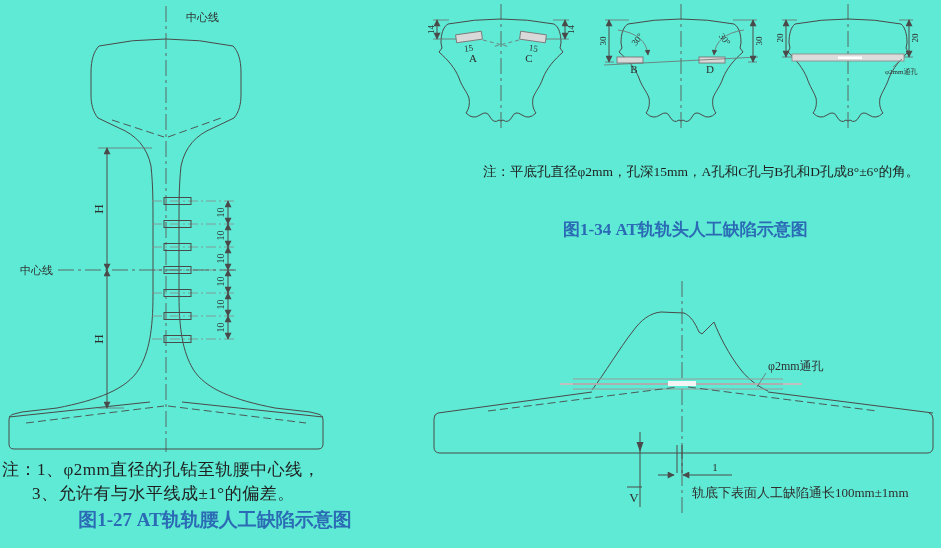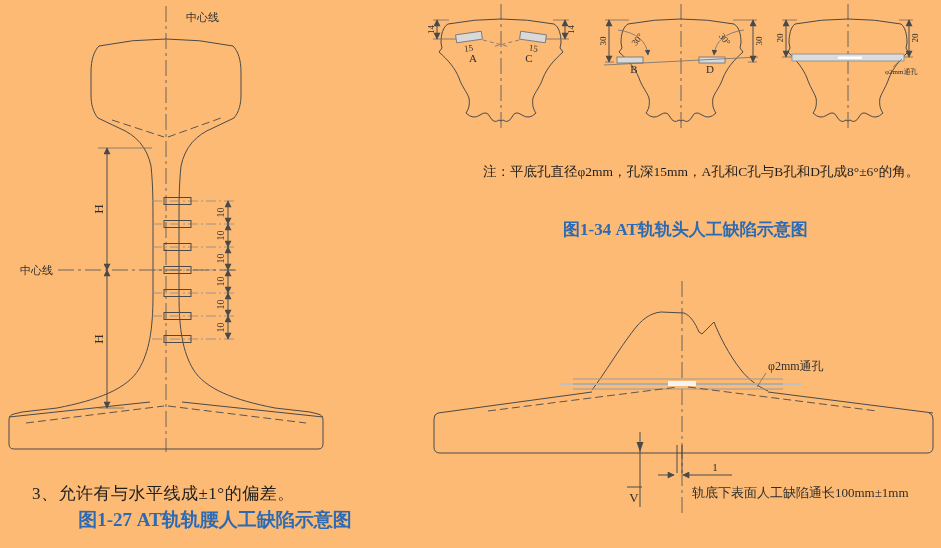--- a/index.html
+++ b/index.html
@@ -1,16 +1,16 @@
 <!DOCTYPE html>
 <html><head>
 <meta charset="utf-8">
 <style>
   html,body{margin:0;padding:0;background:#fff;}
-  .page{position:relative;width:941px;height:548px;background:#fdba74;overflow:hidden;
+  .page{position:relative;width:941px;height:548px;background:#5eead4;overflow:hidden;
         font-family:"Liberation Serif",serif;}
   .page svg{position:absolute;left:0;top:0;}
   .ln{stroke:#4a4a4a;fill:none;stroke-width:1;}
   .thin{stroke-width:.8;stroke:#6f6f6f;}
   .cl{stroke-dasharray:16 4 3 4;stroke-width:.9;stroke:#5a5a5a;}
   .dash{stroke-dasharray:8 4;stroke-width:.9;}
   .holedash{stroke:#8a8a8a;stroke-width:.8;stroke-dasharray:10 3 2 3;}
   .leaddash{stroke:#6f6f6f;stroke-width:.8;stroke-dasharray:4 3;}
   svg text{fill:#2e2e2e;font-family:"Liberation Serif",serif;}
   .t5{font-size:7px;} .t9{font-size:9px;} .t10{font-size:10px;}
@@ -193,19 +193,20 @@
       <line class="ln" x1="627" y1="487" x2="642" y2="487"></line>
       <text class="t13" text-anchor="middle" x="634" y="502">V</text>
       <line class="ln" x1="658" y1="475" x2="674" y2="475" marker-end="url(#arr)"></line>
       <line class="ln" x1="683" y1="475" x2="732" y2="475" marker-start="url(#arr)"></line>
       <text class="t11" text-anchor="middle" x="715" y="471">1</text>
       <text class="t13" x="692" y="497">轨底下表面人工缺陷通长100mm±1mm</text>
     </g>
   </g>
 </svg>
 
+  <div class="txt note-web" style="left:2px;top:458px;">注：1、φ2mm直径的孔钻至轨腰中心线，</div>
   <div class="txt note-web" style="left:32px;top:482px;">3、允许有与水平线成±1°的偏差。</div>
   <div class="caption cap-l" style="left: 0px; top: 507px; width: 430px; color: rgb(43, 106, 181);">图1-27 AT轨轨腰人工缺陷示意图</div>
 
   <div class="txt note-head" style="left:483px;top:163px;">注：平底孔直径φ2mm，孔深15mm，A孔和C孔与B孔和D孔成8°±6°的角。</div>
   <div class="caption cap-r" style="left: 430px; top: 218px; width: 511px; color: rgb(43, 106, 181);">图1-34 AT轨轨头人工缺陷示意图</div>
 
 </div>
 
 </body></html>

